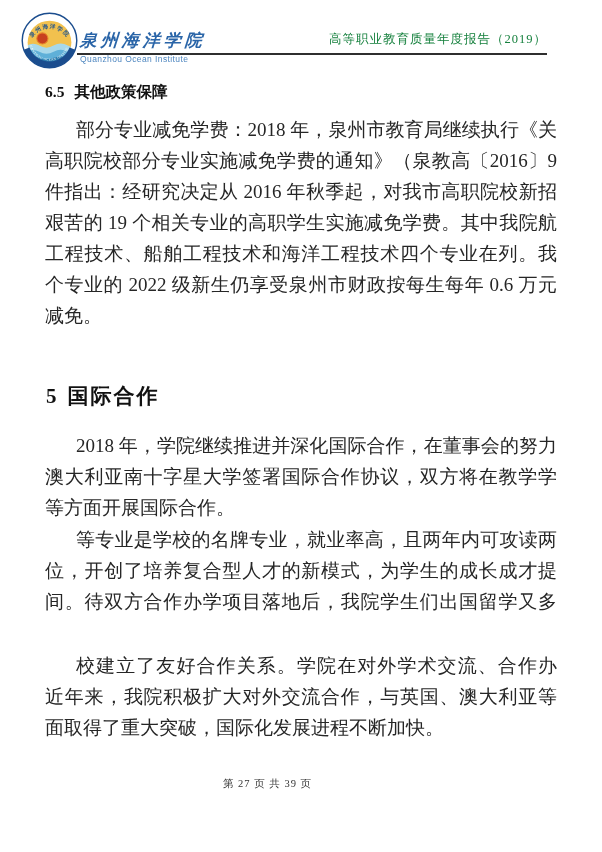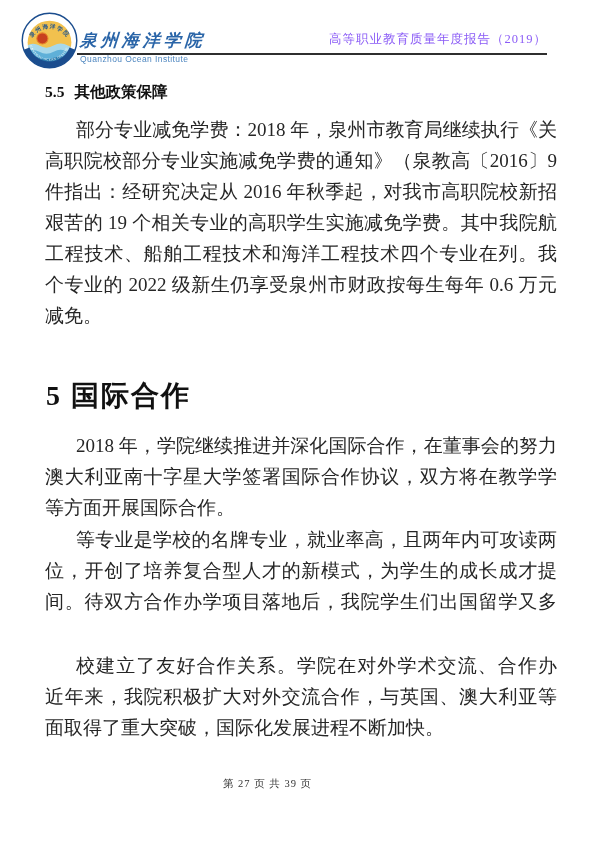--- a/index.html
+++ b/index.html
@@ -29,33 +29,33 @@
     font-family: "Liberation Sans", "DejaVu Sans", sans-serif;
     font-size: 8.5px; line-height: 10px; margin-top: 4px;
     letter-spacing: 0.4px; color: #4f87c0;
   }
   .header-rule {
     position: absolute; left: 77px; top: 53px; width: 470px;
     border-top: 2px solid #2f2f2f; height: 0;
   }
   .report-title {
     position: absolute; top: 31px; right: 55px;
-    font-size: 12.5px; letter-spacing: 1px; color: #8b5cf6;
+    font-size: 12.5px; letter-spacing: 1px; color: #15803d;
   }
 
   
   .h2-heading {
     position: absolute; left: 45px; top: 82px;
     font-size: 15.5px; font-weight: bold; color: #111111;
     line-height: 20px;
   }
   .h2-heading .h-num { margin-right: 10px; }
   .h1-heading {
     position: absolute; left: 46px; top: 379px;
-    font-size: 28px; font-weight: bold; color: #111111;
+    font-size: 21px; font-weight: bold; color: #111111;
     line-height: 34px; letter-spacing: 2px;
   }
   .h1-heading .h-num { margin-right: 11px; letter-spacing: 0; }
 
   .para {
     position: absolute; left: 45px; width: 512px;
     font-size: 19px; line-height: 31px; color: #262626;
   }
   .para .line {
     height: 31px; overflow: hidden;
@@ -109,21 +109,21 @@
   <div class="logo-names">
     <div class="school-name-cn">泉州海洋学院</div>
     <div class="school-name-en">Quanzhou Ocean Institute</div>
   </div>
 
   <div class="header-rule"></div>
 
   <div class="report-title">高等职业教育质量年度报告（2019）</div>
 
   <div class="h2-heading">
-    <span class="h-num">5.5</span><span>其他政策保障</span>
+    <span class="h-num">6.5</span><span>其他政策保障</span>
   </div>
 
   <div class="para" id="para-43">
       <div class="line">部分专业减免学费：2018 年，泉州市教育局继续执行《关于对泉州市</div>
       <div class="line">高职院校部分专业实施减免学费的通知》（泉教高〔2016〕9 号）文件，文</div>
       <div class="line">件指出：经研究决定从 2016 年秋季起，对我市高职院校新招收的与我市纺</div>
       <div class="line">艰苦的 19 个相关专业的高职学生实施减免学费。其中我院航海技术、轮机</div>
       <div class="line">工程技术、船舶工程技术和海洋工程技术四个专业在列。我院报读以上四</div>
       <div class="line">个专业的 2022 级新生仍享受泉州市财政按每生每年 0.6 万元的标准的学费</div>
       <div class="line">减免。</div>

